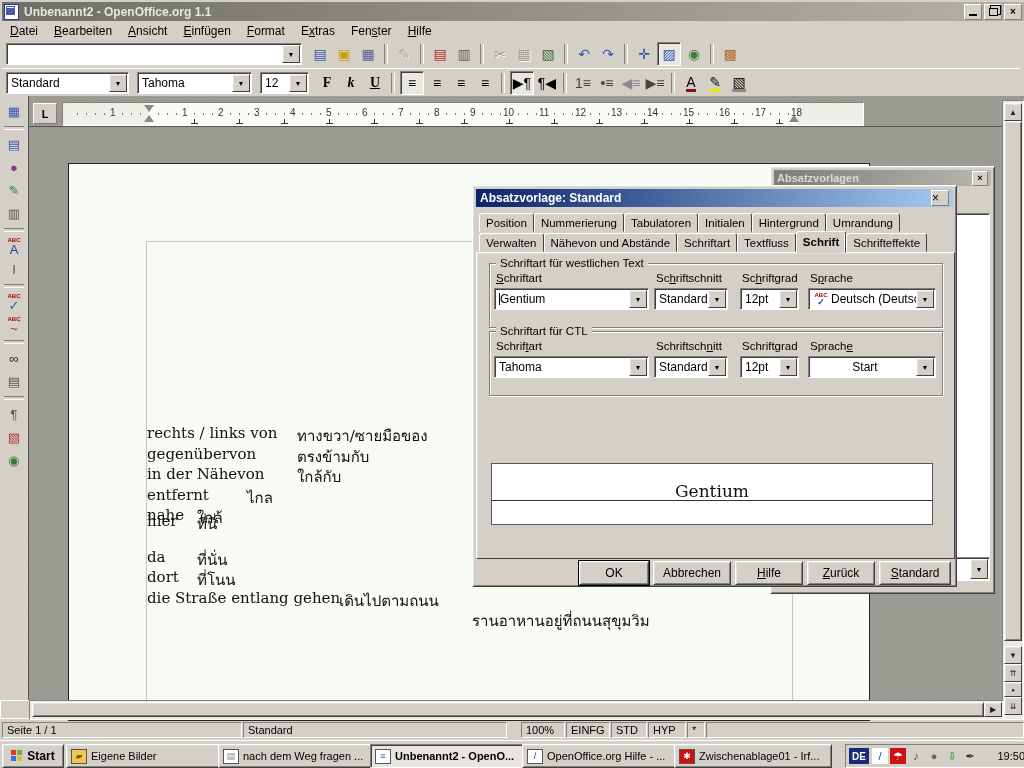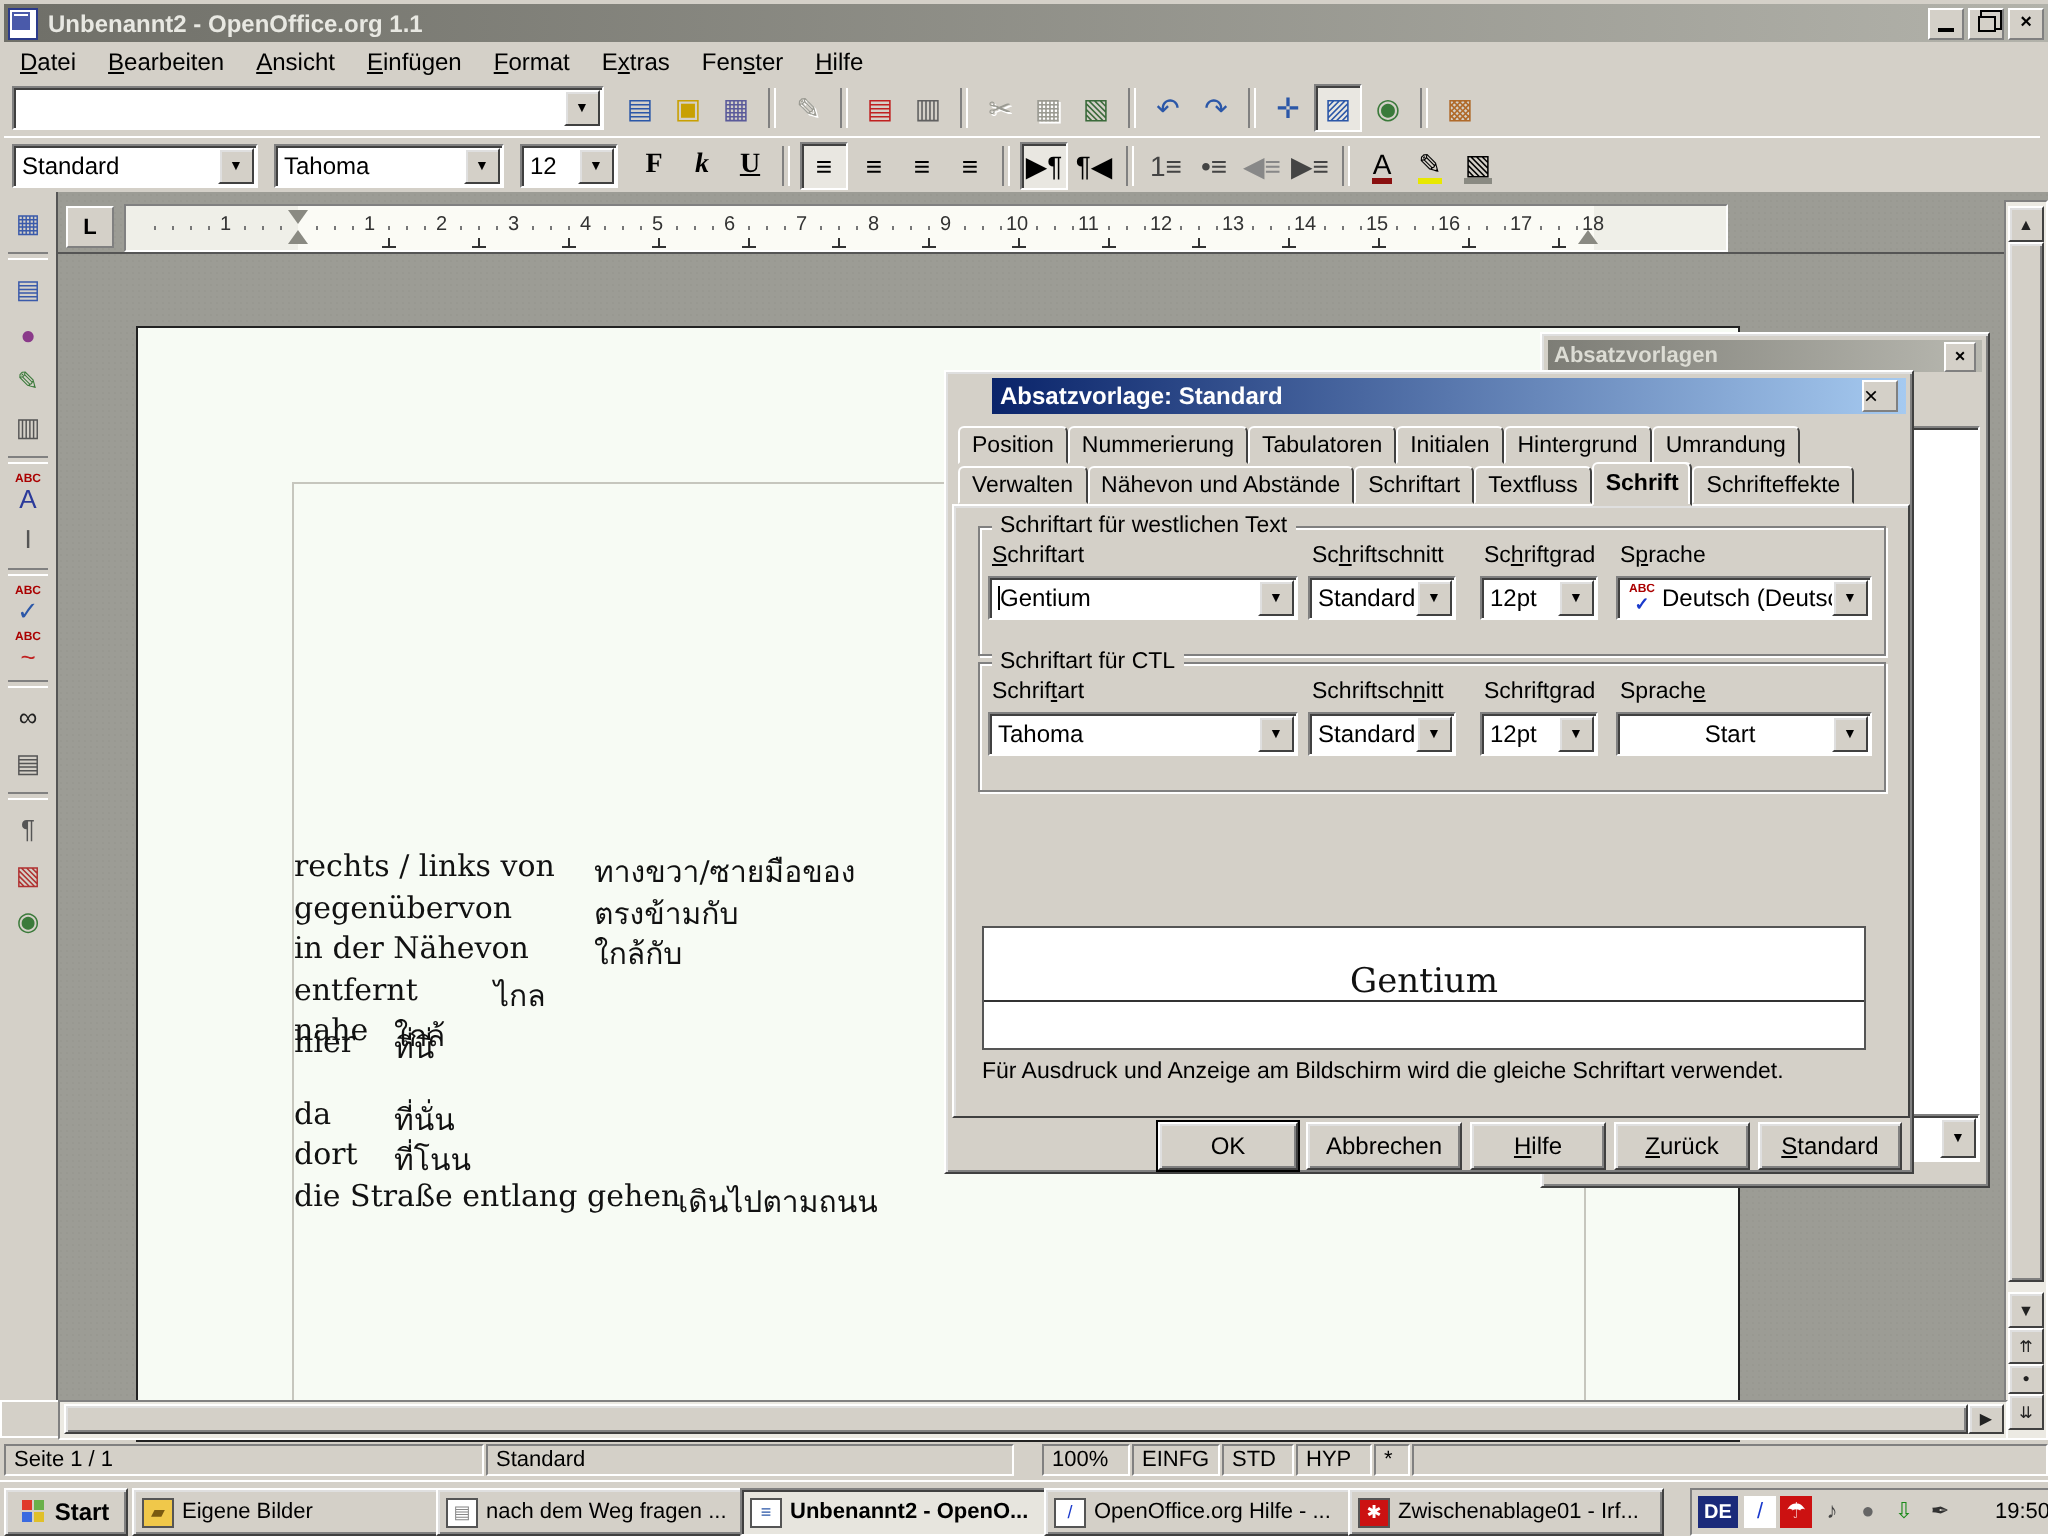--- a/index.html
+++ b/index.html
@@ -120,21 +120,21 @@
   #stylist .stitle .ttext{color:#dcdcd4;font-weight:bold;font-size:11px;flex:1;}
   #stylist .swbtn{width:14px;height:13px;font-size:9px;font-weight:bold;display:flex;align-items:center;justify-content:center;}
   #stylist-icons{position:absolute;left:5px;top:22px;right:5px;height:22px;display:flex;align-items:center;gap:2px;}
   .sti{width:20px;height:20px;display:flex;align-items:center;justify-content:center;font-size:12px;color:#223a8a;}
   .sti.pressed{border:1px solid;border-color:#808080 #fff #fff #808080;background:#e9e7e1;}
   #stylist-list{position:absolute;left:6px;top:46px;width:211px;height:366px;}
   #stylist-combo{position:absolute;left:6px;top:390px;width:211px;height:22px;}
   
   #dialog{left:472px;top:185px;width:483px;height:400px;z-index:6;}
   #dlg-title{position:absolute;left:3px;top:3px;right:3px;height:18px;
-    background:linear-gradient(90deg,#0a246a,#a6caf0);display:flex;align-items:center;padding:0 4px;margin-left:20px;}
+    background:linear-gradient(90deg,#0a246a,#a6caf0);display:flex;align-items:center;padding:0 4px;}
   #dlg-title .ttext{color:#fff;font-weight:bold;font-size:12px;flex:1;}
   .tabrow{position:absolute;left:6px;display:flex;}
   .tab{height:19px;border:1px solid;border-color:#fff #404040 transparent #fff;border-radius:3px 3px 0 0;
     background:#d4d0c8;display:flex;align-items:center;justify-content:center;font-size:11.5px;
     padding:0 6px;box-sizing:border-box;}
   .tab.active{font-weight:bold;height:22px;margin-top:-2px;z-index:3;position:relative;
     box-shadow:-1px 0 0 #fff inset;}
   #dlg-panel{position:absolute;left:3px;top:66px;width:477px;height:305px;
     border:1px solid;border-color:#fff #404040 #404040 #fff;box-shadow:inset 1px 1px 0 #dfdfdf;background:#d4d0c8;}
   .fs{position:absolute;border:1px solid #808080;box-shadow:1px 1px 0 #fff, inset 1px 1px 0 #fff;}
@@ -485,21 +485,21 @@
   <div id="doc-text">
       <div class="doc-line" style="top: 260px;"><span class="de">rechts / links von</span><span class="th" style="left: 150px;">ทางขวา/ซายมือของ</span></div>
       <div class="doc-line" style="top: 280.6px;"><span class="de">gegenübervon</span><span class="th" style="left: 150px;">ตรงข้ามกับ</span></div>
       <div class="doc-line" style="top: 301.2px;"><span class="de">in der Nähevon</span><span class="th" style="left: 150px;">ใกล้กับ</span></div>
       <div class="doc-line" style="top: 321.8px;"><span class="de">entfernt</span><span class="th" style="left: 100px;">ไกล</span></div>
       <div class="doc-line" style="top: 342.4px;"><span class="de">nahe</span><span class="th" style="left: 50px;">ใกล้</span></div>
       <div class="doc-line" style="top: 348px;"><span class="de">hier</span><span class="th" style="left: 50px;">ที่นี่</span></div>
       <div class="doc-line" style="top: 383.6px;"><span class="de">da</span><span class="th" style="left: 50px;">ที่นั่น</span></div>
       <div class="doc-line" style="top: 404.2px;"><span class="de">dort</span><span class="th" style="left: 50px;">ที่โนน</span></div>
       <div class="doc-line" style="top: 424.8px;"><span class="de">die Straße entlang gehen</span><span class="th" style="left: 192px;">เดินไปตามถนน</span></div>
-      <div class="doc-line" style="top: 445.4px;"></div>
+      <div class="doc-line" style="top: 445.4px;"><span class="th" style="left: 325px;">รานอาหานอยู่ที่ถนนสุขุมวิม</span></div>
     </div>
 </div>
 
 <div id="stylist" class="abs raised">
   <div class="stitle">
     <span class="ttext">Absatzvorlagen</span>
     <span class="swbtn raised-thin">
         <span>×</span>
       </span>
   </div>
@@ -622,21 +622,20 @@
       <span class="dd">
           <span>▼</span>
         </span>
     </span>
   </div>
 
   <div id="preview">
     <div class="pline"></div>
     <div class="ptext">Gentium</div>
   </div>
-  <div id="dlg-note">Für Ausdruck und Anzeige am Bildschirm wird die gleiche Schriftart verwendet.</div>
   <div id="dlg-buttons">
       <span class="btn default" style="left: 106px; width: 68px;">OK</span>
       <span class="btn" style="left: 180px; width: 76px;">Abbrechen</span>
       <span class="btn" style="left: 262px; width: 66px;"><u>H</u>ilfe</span>
       <span class="btn" style="left: 334px; width: 66px;"><u>Z</u>urück</span>
       <span class="btn" style="left: 406px; width: 70px;"><u>S</u>tandard</span>
     </div>
 </div>
 
 <div id="vscroll" class="abs sunken-flat">

